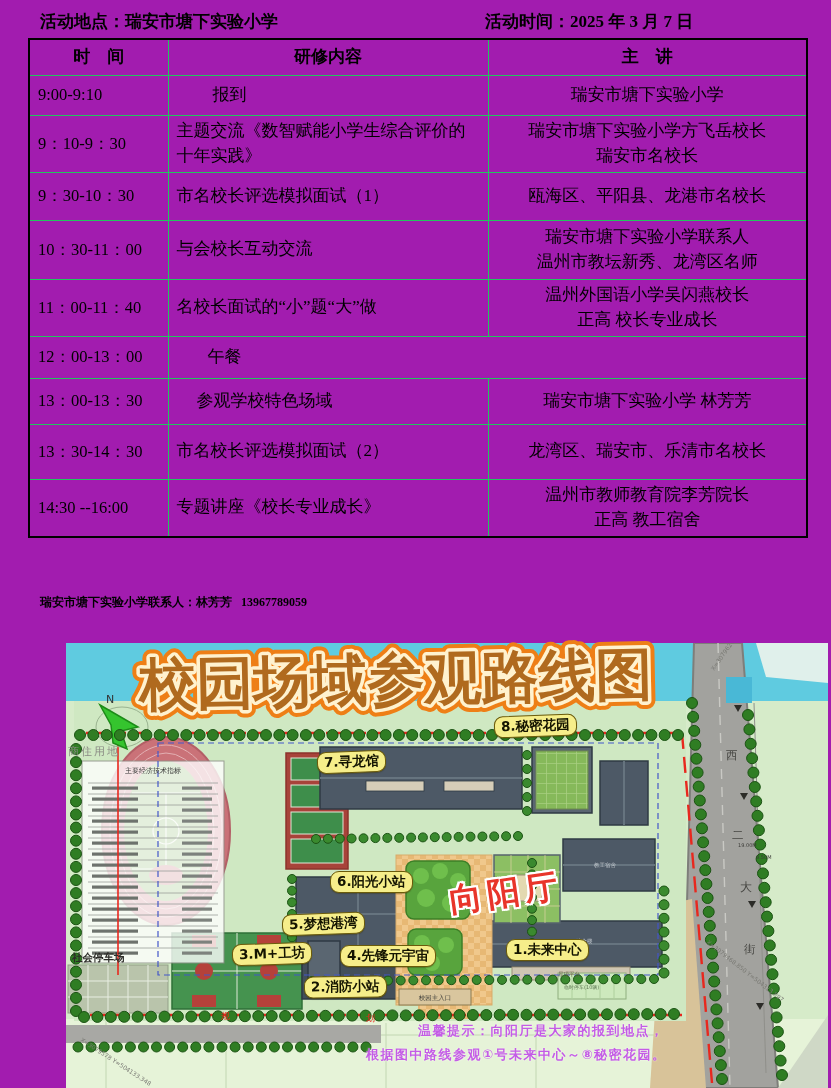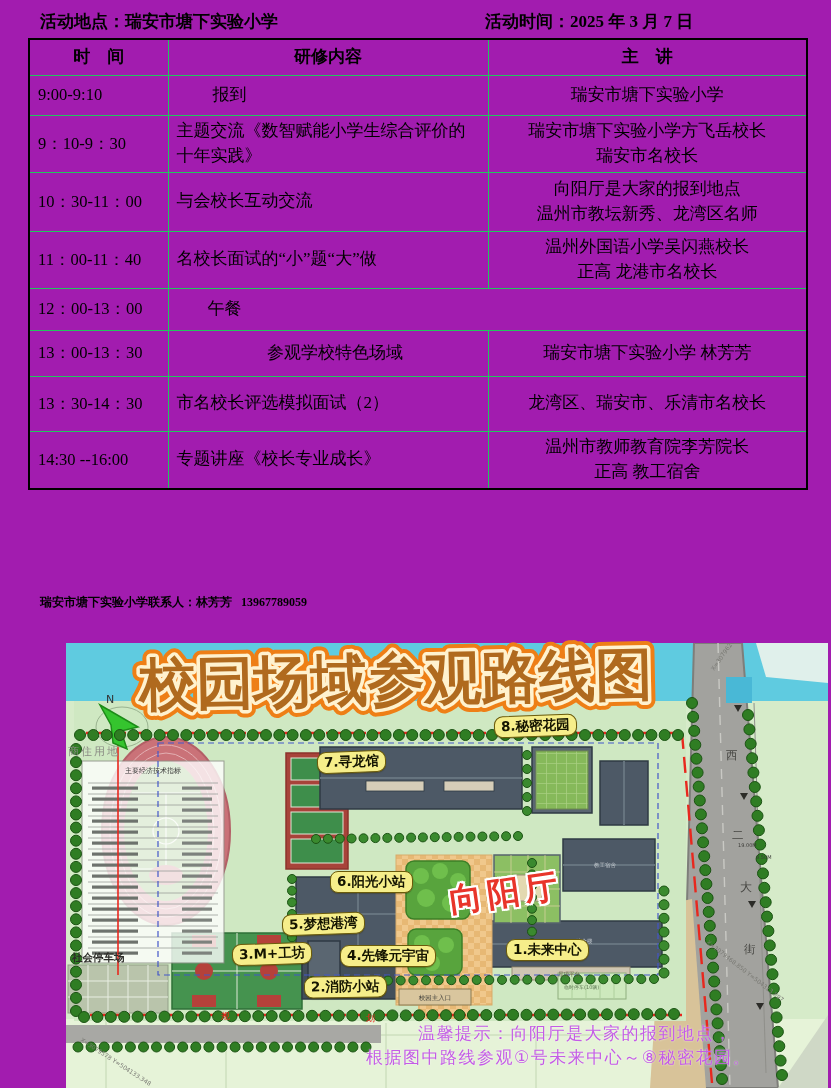--- a/index.html
+++ b/index.html
@@ -12,37 +12,37 @@
   
   table.sched{position:absolute;left:28px;top:38px;width:778px;border-collapse:collapse;
               table-layout:fixed;font-size:17px;}
   table.sched col.c1{width:139px;} table.sched col.c2{width:320px;} table.sched col.c3{width:319px;}
   table.sched td,table.sched th{border:1px solid #22c55e;padding:2px 8px;vertical-align:middle;
               font-weight:normal;line-height:1.45;}
   table.sched{border:2px solid #000;}
   table.sched th{text-align:center;font-weight:bold;}
   td.tcell{text-align:left;padding-left:10px;white-space:nowrap;font-size:16.5px;margin-left:31px;}
   td.ccell{text-align:left;padding-left:14px;}
-  td.ccell.ind1{padding-left:44px;} td.ccell.ind2{padding-left:39px;} td.ccell.ind3{padding-left:22px;text-align:center;}
+  td.ccell.ind1{padding-left:44px;} td.ccell.ind2{padding-left:39px;} td.ccell.ind3{padding-left:28px;}
   td.scell{text-align:center;}
   .sp2{display:block;}
   
   .contact{position:absolute;left:40px;top:594px;font-weight:bold;font-size:12px;white-space:pre;}
   
   #map{position:absolute;left:66px;top:643px;width:762px;height:445px;background:#d6ebc9;
        font-family:"DejaVu Sans","Liberation Sans",sans-serif;}
   #map svg{position:absolute;left:0;top:0;}
   .bubble{position:absolute;background:#f6ee8a;border:1.6px solid #6b5b0a;border-radius:9px;
           padding:1px 6px 2px 6px;font-size:13.5px;font-weight:bold;color:#141400;
           white-space:nowrap;line-height:1.25;box-shadow:0 1px 1px rgba(60,50,0,.35);}
   #hall{position:absolute;left:383px;top:228px;font-size:33px;font-weight:bold;color:#e8352a;
         letter-spacing:5px;transform:rotate(-8deg);white-space:nowrap;
         text-shadow:-2px 0 0 #fff,2px 0 0 #fff,0 -2px 0 #fff,0 2px 0 #fff,
                     -2px -2px 0 #fff,2px 2px 0 #fff,-2px 2px 0 #fff,2px -2px 0 #fff;}
-  .tip{position:absolute;color:#c45ce6;font-weight:normal;font-size:17px;letter-spacing:1.5px;
+  .tip{position:absolute;color:#c45ce6;font-weight:bold;font-size:13px;letter-spacing:1.5px;
        white-space:nowrap;text-shadow:0 0 2px rgba(255,255,255,.8);}
   #tip1{left:352px;top:379px;} #tip2{left:300px;top:403px;}
   #title-wrap{position:absolute;left:0;top:-6px;width:762px;height:86px;}
 </style>
 </head>
 <body>
 
 <div id="page">
 
   <div class="meta">
@@ -68,34 +68,39 @@
       <td class="scell">瑞安市塘下实验小学</td>
     </tr>
     <tr style="height:57px">
       <td class="tcell">9：10-9：30</td>
       <td class="ccell">主题交流《数智赋能小学生综合评价的十年实践》</td>
       <td class="scell">
         <span class="sp2">瑞安市塘下实验小学方飞岳校长</span>
         <span class="sp2">瑞安市名校长</span>
       </td>
     </tr>
+    <tr style="height:48px">
+      <td class="tcell">9：30-10：30</td>
+      <td class="ccell">市名校长评选模拟面试（1）</td>
+      <td class="scell">瓯海区、平阳县、龙港市名校长</td>
+    </tr>
     <tr style="height:59px">
       <td class="tcell">10：30-11：00</td>
       <td class="ccell">与会校长互动交流</td>
       <td class="scell">
-        <span class="sp2">向阳厅是大家的报到地点</span>
+        <span class="sp2">瑞安市塘下实验小学联系人</span>
         <span class="sp2">温州市教坛新秀、龙湾区名师</span>
       </td>
     </tr>
     <tr style="height:57px">
       <td class="tcell">11：00-11：40</td>
       <td class="ccell">名校长面试的“小”题“大”做</td>
       <td class="scell">
         <span class="sp2">温州外国语小学吴闪燕校长</span>
-        <span class="sp2">正高 龙港市名校长</span>
+        <span class="sp2">正高 校长专业成长</span>
       </td>
     </tr>
     <tr style="height:42px">
       <td class="tcell">12：00-13：00</td>
       <td class="ccell ind2" colspan="2">午餐</td>
     </tr>
     <tr style="height:46px">
       <td class="tcell">13：00-13：30</td>
       <td class="ccell ind3">参观学校特色场域</td>
       <td class="scell">瑞安市塘下实验小学 林芳芳</td>
@@ -601,21 +606,21 @@
           <text x="330" y="62" fill="#b06a1e">校园场域参观路线图</text>
         </g>
       </svg>
     </div>
 
     <div class="bubble" style="left:440px;top:296px;">1.未来中心</div>
     <div class="bubble" style="left:238px;top:333px;transform:rotate(-1deg);">2.消防小站</div>
     <div class="bubble" style="left:166px;top:300px;transform:rotate(-2deg);">3.M+工坊</div>
     <div class="bubble" style="left:274px;top:302px;">4.先锋元宇宙</div>
     <div class="bubble" style="left:216px;top:270px;transform:rotate(-2deg);">5.梦想港湾</div>
-    <div class="bubble" style="left:264px;top:228px;border-radius:8px;">6.阳光小站</div>
+    <div class="bubble" style="left:264px;top:228px;">6.阳光小站</div>
     <div class="bubble" style="left:251px;top:108px;transform:rotate(-2deg);">7.寻龙馆</div>
     <div class="bubble" style="left:428px;top:72px;transform:rotate(-2deg);">8.秘密花园</div>
 
     <div id="hall">向阳厅</div>
 
     <div class="tip" id="tip1">温馨提示：向阳厅是大家的报到地点，</div>
     <div class="tip" id="tip2">根据图中路线参观①号未来中心～⑧秘密花园。</div>
   </div>
 </div>
 

